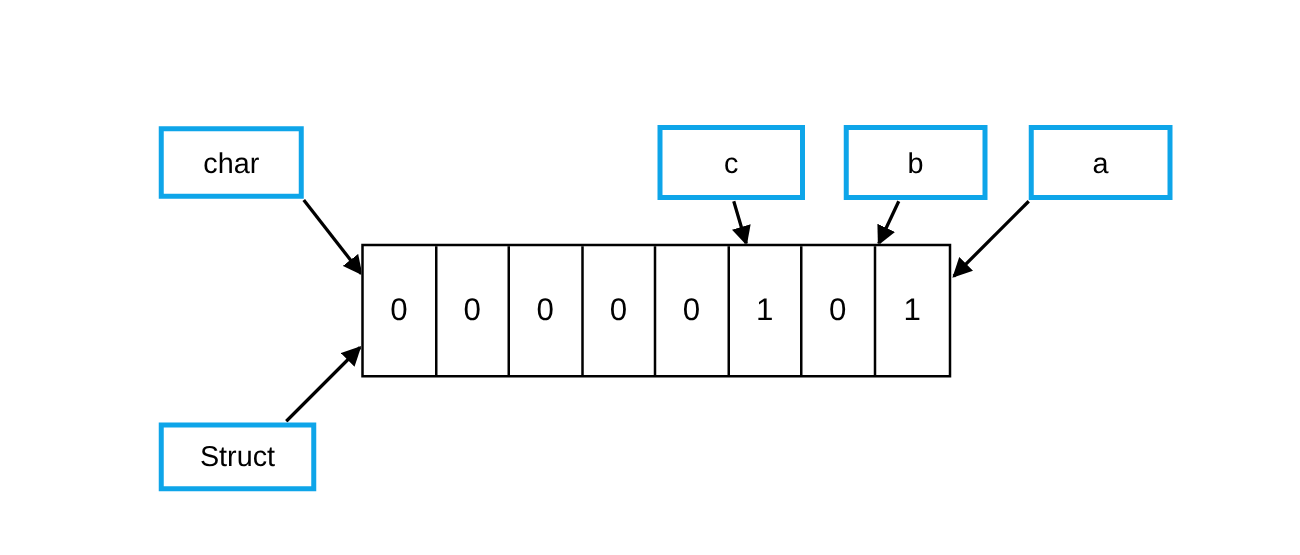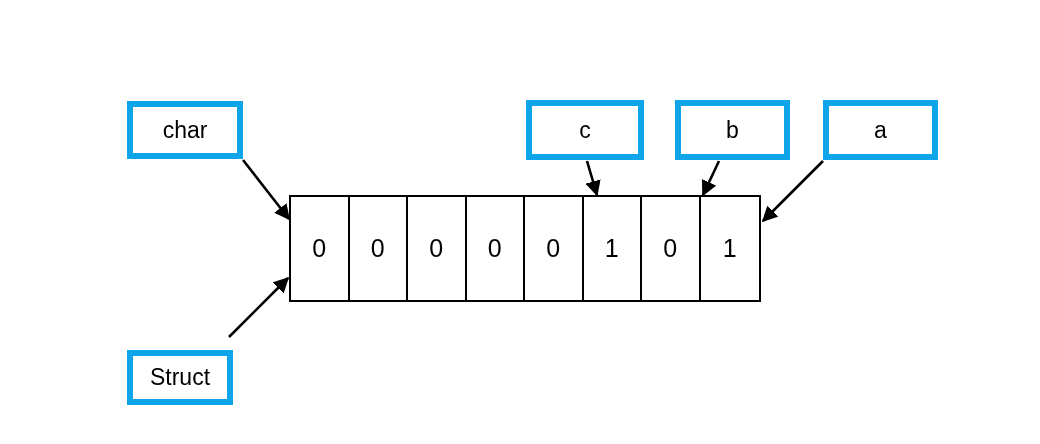--- a/index.html
+++ b/index.html
@@ -21,21 +21,21 @@
     left: 0;
     top: 0;
     width: 1040px;
     height: 444px;
     pointer-events: none;
   }
   .label-box {
     position: absolute;
     box-sizing: border-box;
     background: #ffffff;
-    border: 6px solid #0ea5e9;
+    border: 4px solid #0ea5e9;
     display: flex;
     align-items: center;
     justify-content: center;
     font-size: 23px;
     color: #000000;
     line-height: 1;
     z-index: 3;
   }
   #bitfield {
     position: absolute;
@@ -74,21 +74,21 @@
     <line x1="229" y1="337" x2="288" y2="278" stroke="#000000" stroke-width="2.6" marker-end="url(#arrowhead)"></line>
     <line x1="587" y1="161" x2="597" y2="195" stroke="#000000" stroke-width="2.6" marker-end="url(#arrowhead)"></line>
     <line x1="719" y1="161" x2="703" y2="195" stroke="#000000" stroke-width="2.6" marker-end="url(#arrowhead)"></line>
     <line x1="823" y1="161" x2="763" y2="221" stroke="#000000" stroke-width="2.6" marker-end="url(#arrowhead)"></line>
   </svg>
 
   <div class="label-box" id="label-char" style="left: 127px; top: 101px; width: 116px; height: 58px;">
     <span>char</span>
   </div>
 
-  <div class="label-box" id="label-struct" style="left: 127px; top: 350px; width: 106px; height: 55px;">
+  <div class="label-box" id="label-struct" style="left: 127px; top: 338px; width: 126px; height: 55px;">
     <span>Struct</span>
   </div>
 
   <div class="label-box" id="label-c" style="left: 526px; top: 100px; width: 118px; height: 60px;">
     <span>c</span>
   </div>
 
   <div class="label-box" id="label-b" style="left: 675px; top: 100px; width: 115px; height: 60px;">
     <span>b</span>
   </div>

